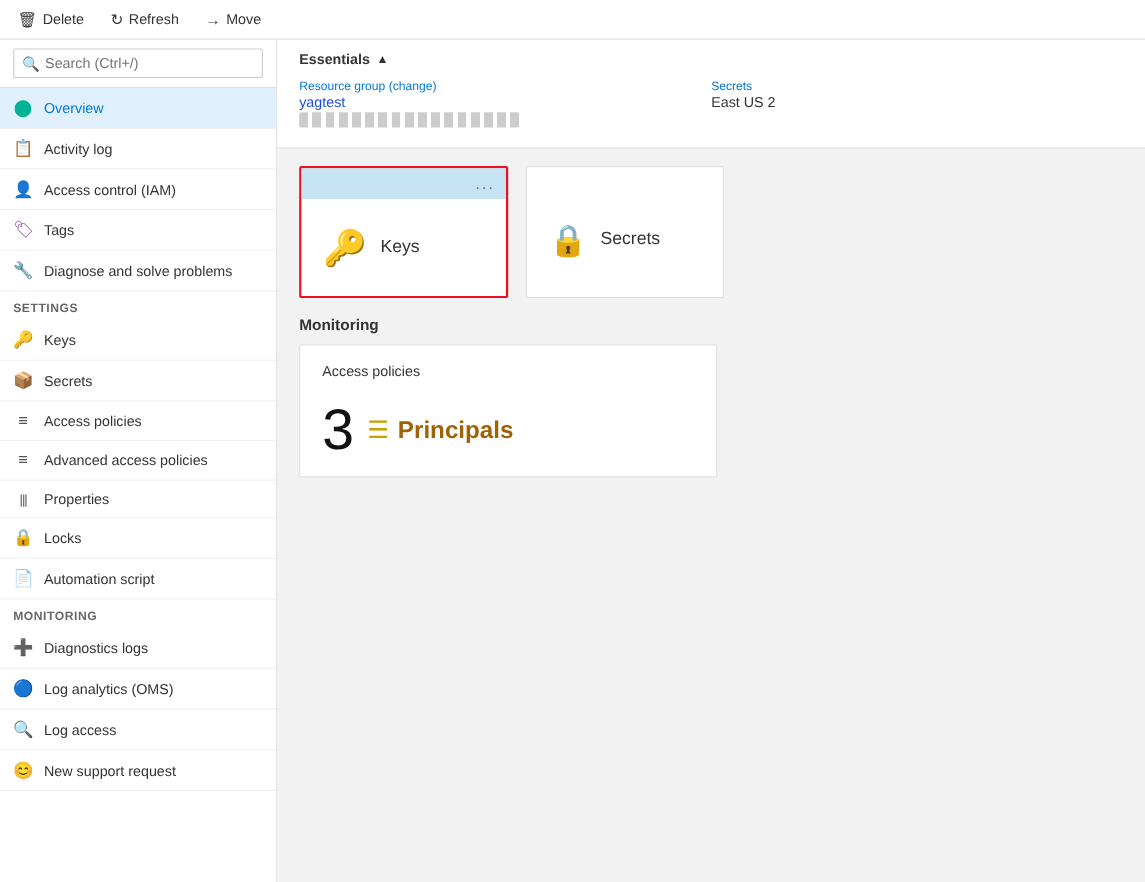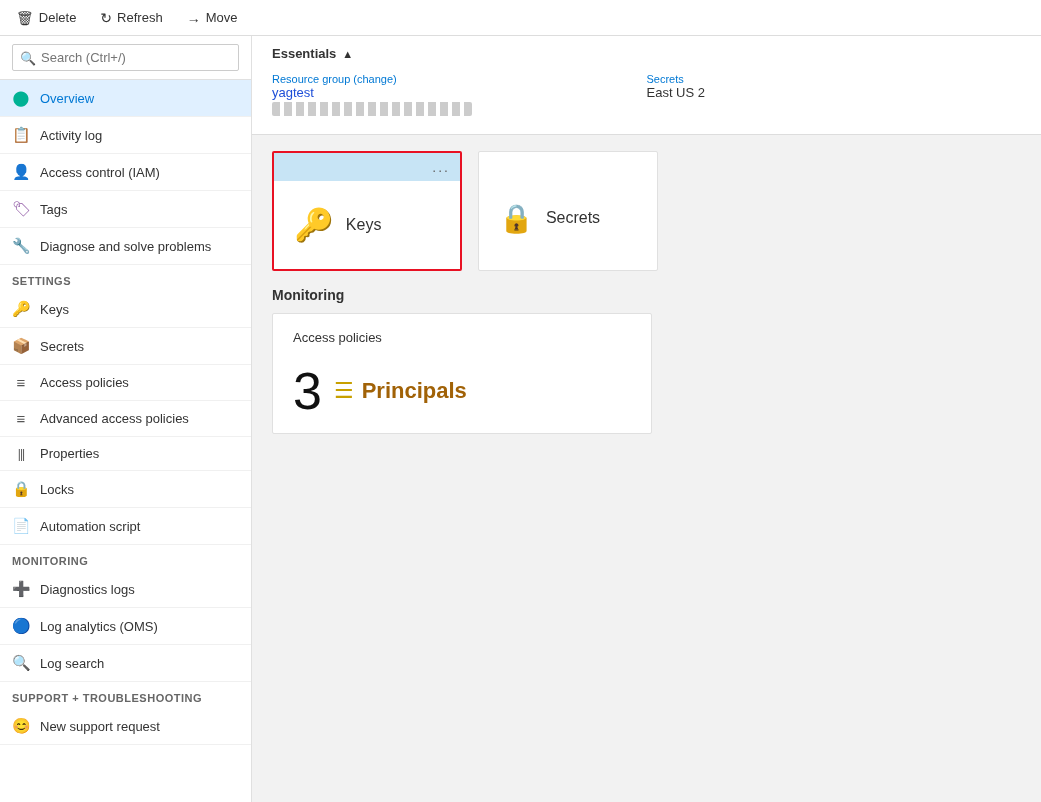--- a/index.html
+++ b/index.html
@@ -308,24 +308,23 @@
     <div class="sidebar-item">
       <span class="item-icon color-diag-logs" style="color:#00b050;font-weight:bold;">➕</span>
       <span>Diagnostics logs</span>
     </div>
     <div class="sidebar-item">
       <span class="item-icon color-oms">🔵</span>
       <span>Log analytics (OMS)</span>
     </div>
     <div class="sidebar-item">
       <span class="item-icon color-search">🔍</span>
-      <span>Log search</span>
-    </div>
-
-    <div class="sidebar-section-label">SUPPORT + TROUBLESHOOTING</div>
+      <span>Log access</span>
+    </div>
+
     <div class="sidebar-item">
       <span class="item-icon color-support">😊</span>
       <span>New support request</span>
     </div>
   </div>
 
   <div class="content">
 
     <div class="essentials-section">
       <div class="essentials-header">

